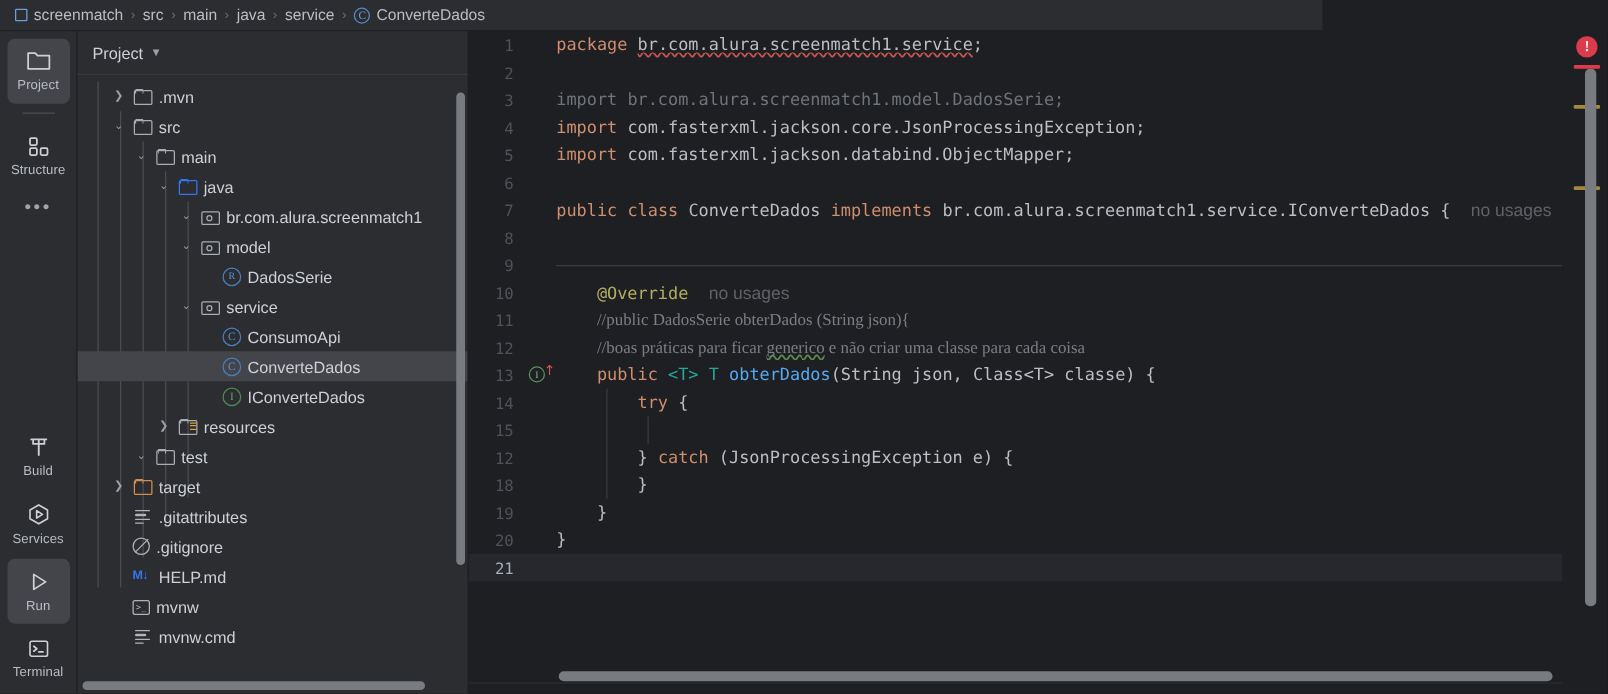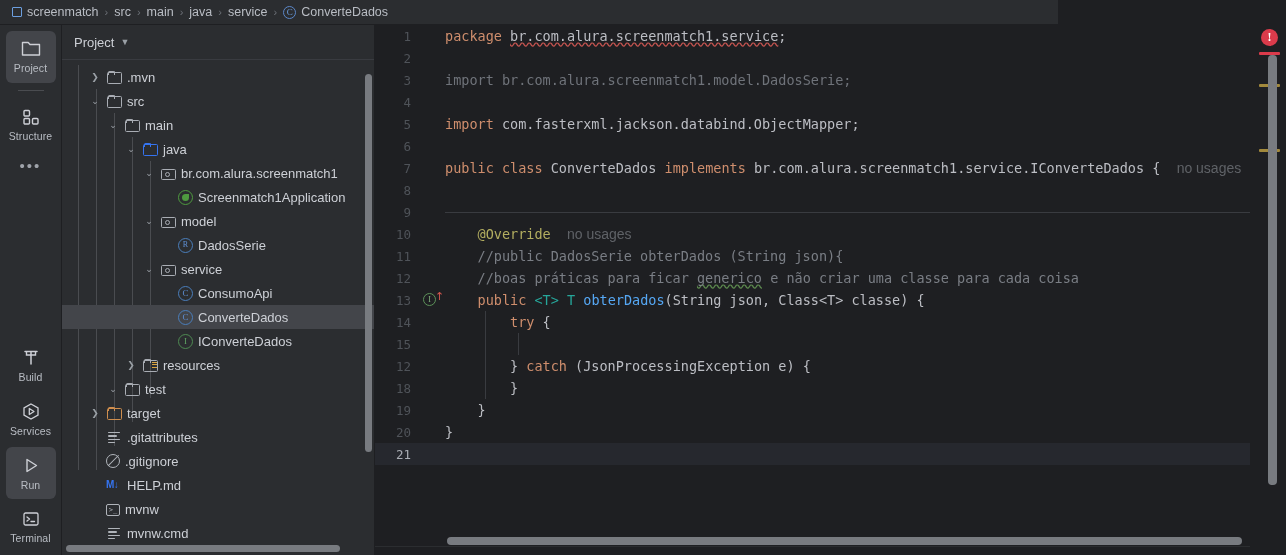--- a/index.html
+++ b/index.html
@@ -226,21 +226,21 @@
     text-align:center; font-family:"Liberation Serif", serif;
   }
   .impl-arrow {
     position:absolute; left:18px; top:2px; color:#d4574e;
     font-size:11px; font-family:"DejaVu Sans", sans-serif; line-height:11px;
   }
 
   
   .kw    { color: #cf8e6d; }
   .type  { color: #bcbec4; }
-  .cmt   { color: #7a7e85; }
+  .cmt   { color: #7a7e85; font-family: Liberation Serif, serif; }
   .anno  { color: #b3ae60; }
   .fld   { color: #c77dbb; }
   .mth   { color: #56a8f5; }
   .gen   { color: #26a69a; }
   .plain { color: #bcbec4; }
   .dim   { color: #6f737a; }
   .hint  { color: #5f6267; font-size: 14px; font-family:"Liberation Sans", sans-serif; }
 
   .squig-red  { text-decoration: underline wavy #c75450; text-decoration-skip-ink:none; }
   .squig-yel  { text-decoration: underline wavy #a2893c; text-decoration-skip-ink:none; }
@@ -416,28 +416,20 @@
           </div>
           <div class="trow">
             <span style="width: 80px; flex-shrink: 0;"></span>
             <span class="arrow">⌄</span>
             <span style="display: flex; align-items: center; margin-left: 4px;">
               <span class="ic ic-pkg"></span>
             </span>
             <span class="tlbl">br.com.alura.screenmatch1</span>
           </div>
           <div class="trow">
-            <span style="width: 98px; flex-shrink: 0;"></span>
-            <span class="arrow none"></span>
-            <span style="display: flex; align-items: center; margin-left: 4px;">
-              <span class="ic ic-spring"></span>
-            </span>
-            <span class="tlbl">Screenmatch1Application</span>
-          </div>
-          <div class="trow">
             <span style="width: 80px; flex-shrink: 0;"></span>
             <span class="arrow">⌄</span>
             <span style="display: flex; align-items: center; margin-left: 4px;">
               <span class="ic ic-pkg"></span>
             </span>
             <span class="tlbl">model</span>
           </div>
           <div class="trow">
             <span style="width: 98px; flex-shrink: 0;"></span>
             <span class="arrow none"></span>
@@ -580,20 +572,21 @@
 
       <div class="cline">
         <span class="lno">3</span>
         <span class="gutter"></span>
         <span class="ctext"><span class="dim">import</span><span class="dim"> br.com.alura.screenmatch1.model.DadosSerie;</span></span>
       </div>
 
       <div class="cline">
         <span class="lno">4</span>
         <span class="gutter"></span>
+        <span class="ctext"><span class="kw">import</span><span class="plain"> com.fasterxml.jackson.core.JsonProcessingException;</span></span>
       </div>
 
       <div class="cline">
         <span class="lno">5</span>
         <span class="gutter"></span>
         <span class="ctext"><span class="kw">import</span><span class="plain"> com.fasterxml.jackson.databind.ObjectMapper;</span></span>
       </div>
 
       <div class="cline">
         <span class="lno">6</span>

